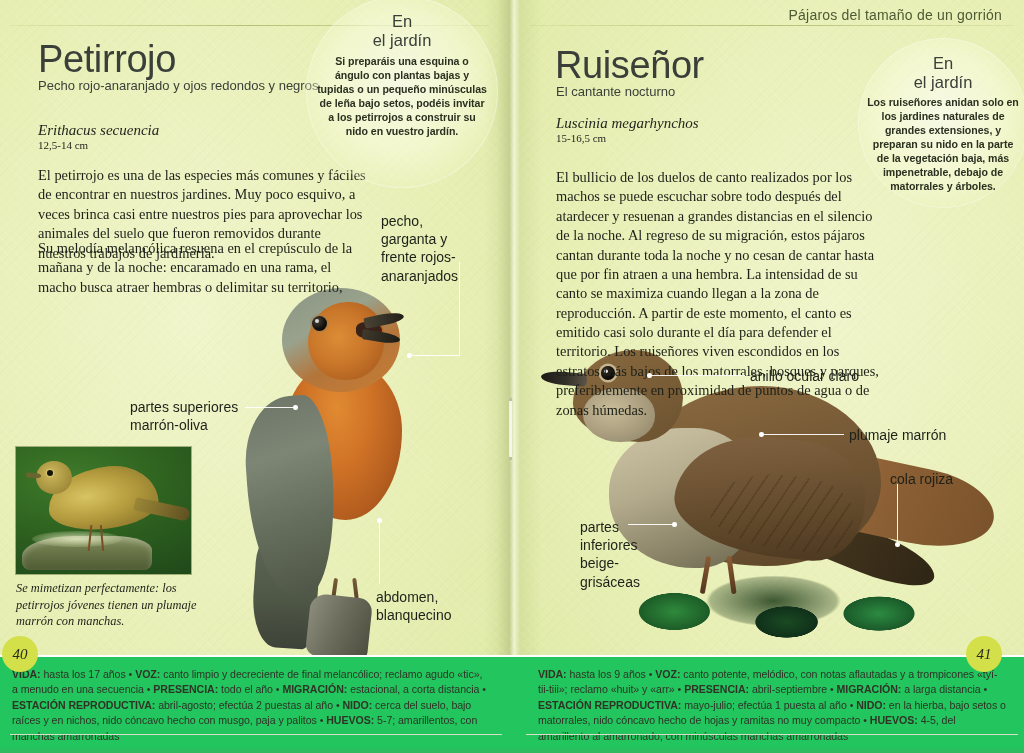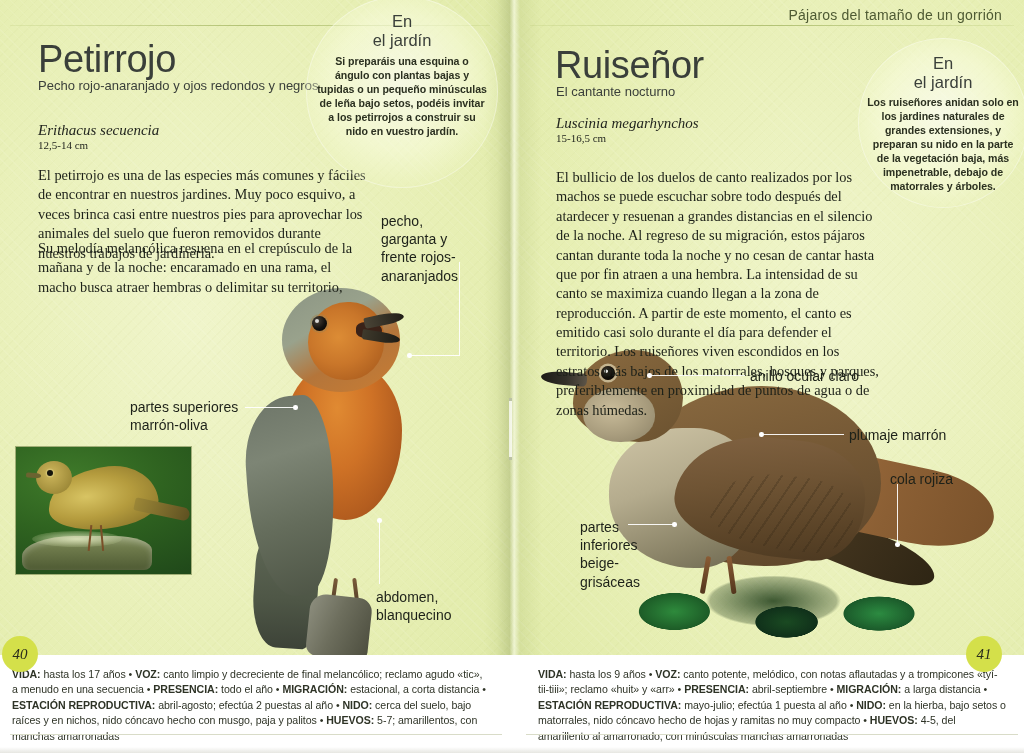--- a/index.html
+++ b/index.html
@@ -427,21 +427,21 @@
     border-radius: 50%;
     background: #ffffff;
     z-index: 10;
   }
 
   
   .factbar {
     position: absolute;
     bottom: 0;
     height: 98px;
-    background: #ffffff;
+    background: #22c55e;
     z-index: 12;
   }
   .factbar-l { left: 0;   width: 512px; border-top: 2px solid #ffffff; }
   .factbar-r { left: 512px; width: 512px; border-top: 2px solid #ffffff; }
   .facttext {
     position: absolute;
     top: 10px;
     font-size: 10.6px;
     line-height: 1.46;
     color: #2e3326;
@@ -521,20 +521,21 @@
 
   <div class="photo photo-juvenile">
     <div class="jv-perch"></div>
     <div class="jv-bird"></div>
     <div class="jv-tail"></div>
     <div class="jv-head"></div>
     <div class="jv-beak"></div>
     <div class="jv-eye"></div>
     <div class="jv-legs"></div>
   </div>
+  <div class="photo-caption">Se mimetizan perfectamente: los petirrojos jóvenes tienen un plumaje marrón con manchas.</div>
 
   <div class="robin">
     <div class="rb-tail"></div>
     <div class="rb-body"></div>
     <div class="rb-breast"></div>
     <div class="rb-wing"></div>
     <div class="rb-head"></div>
     <div class="rb-face"></div>
     <div class="rb-mouth"></div>
     <div class="rb-beak-u"></div>

